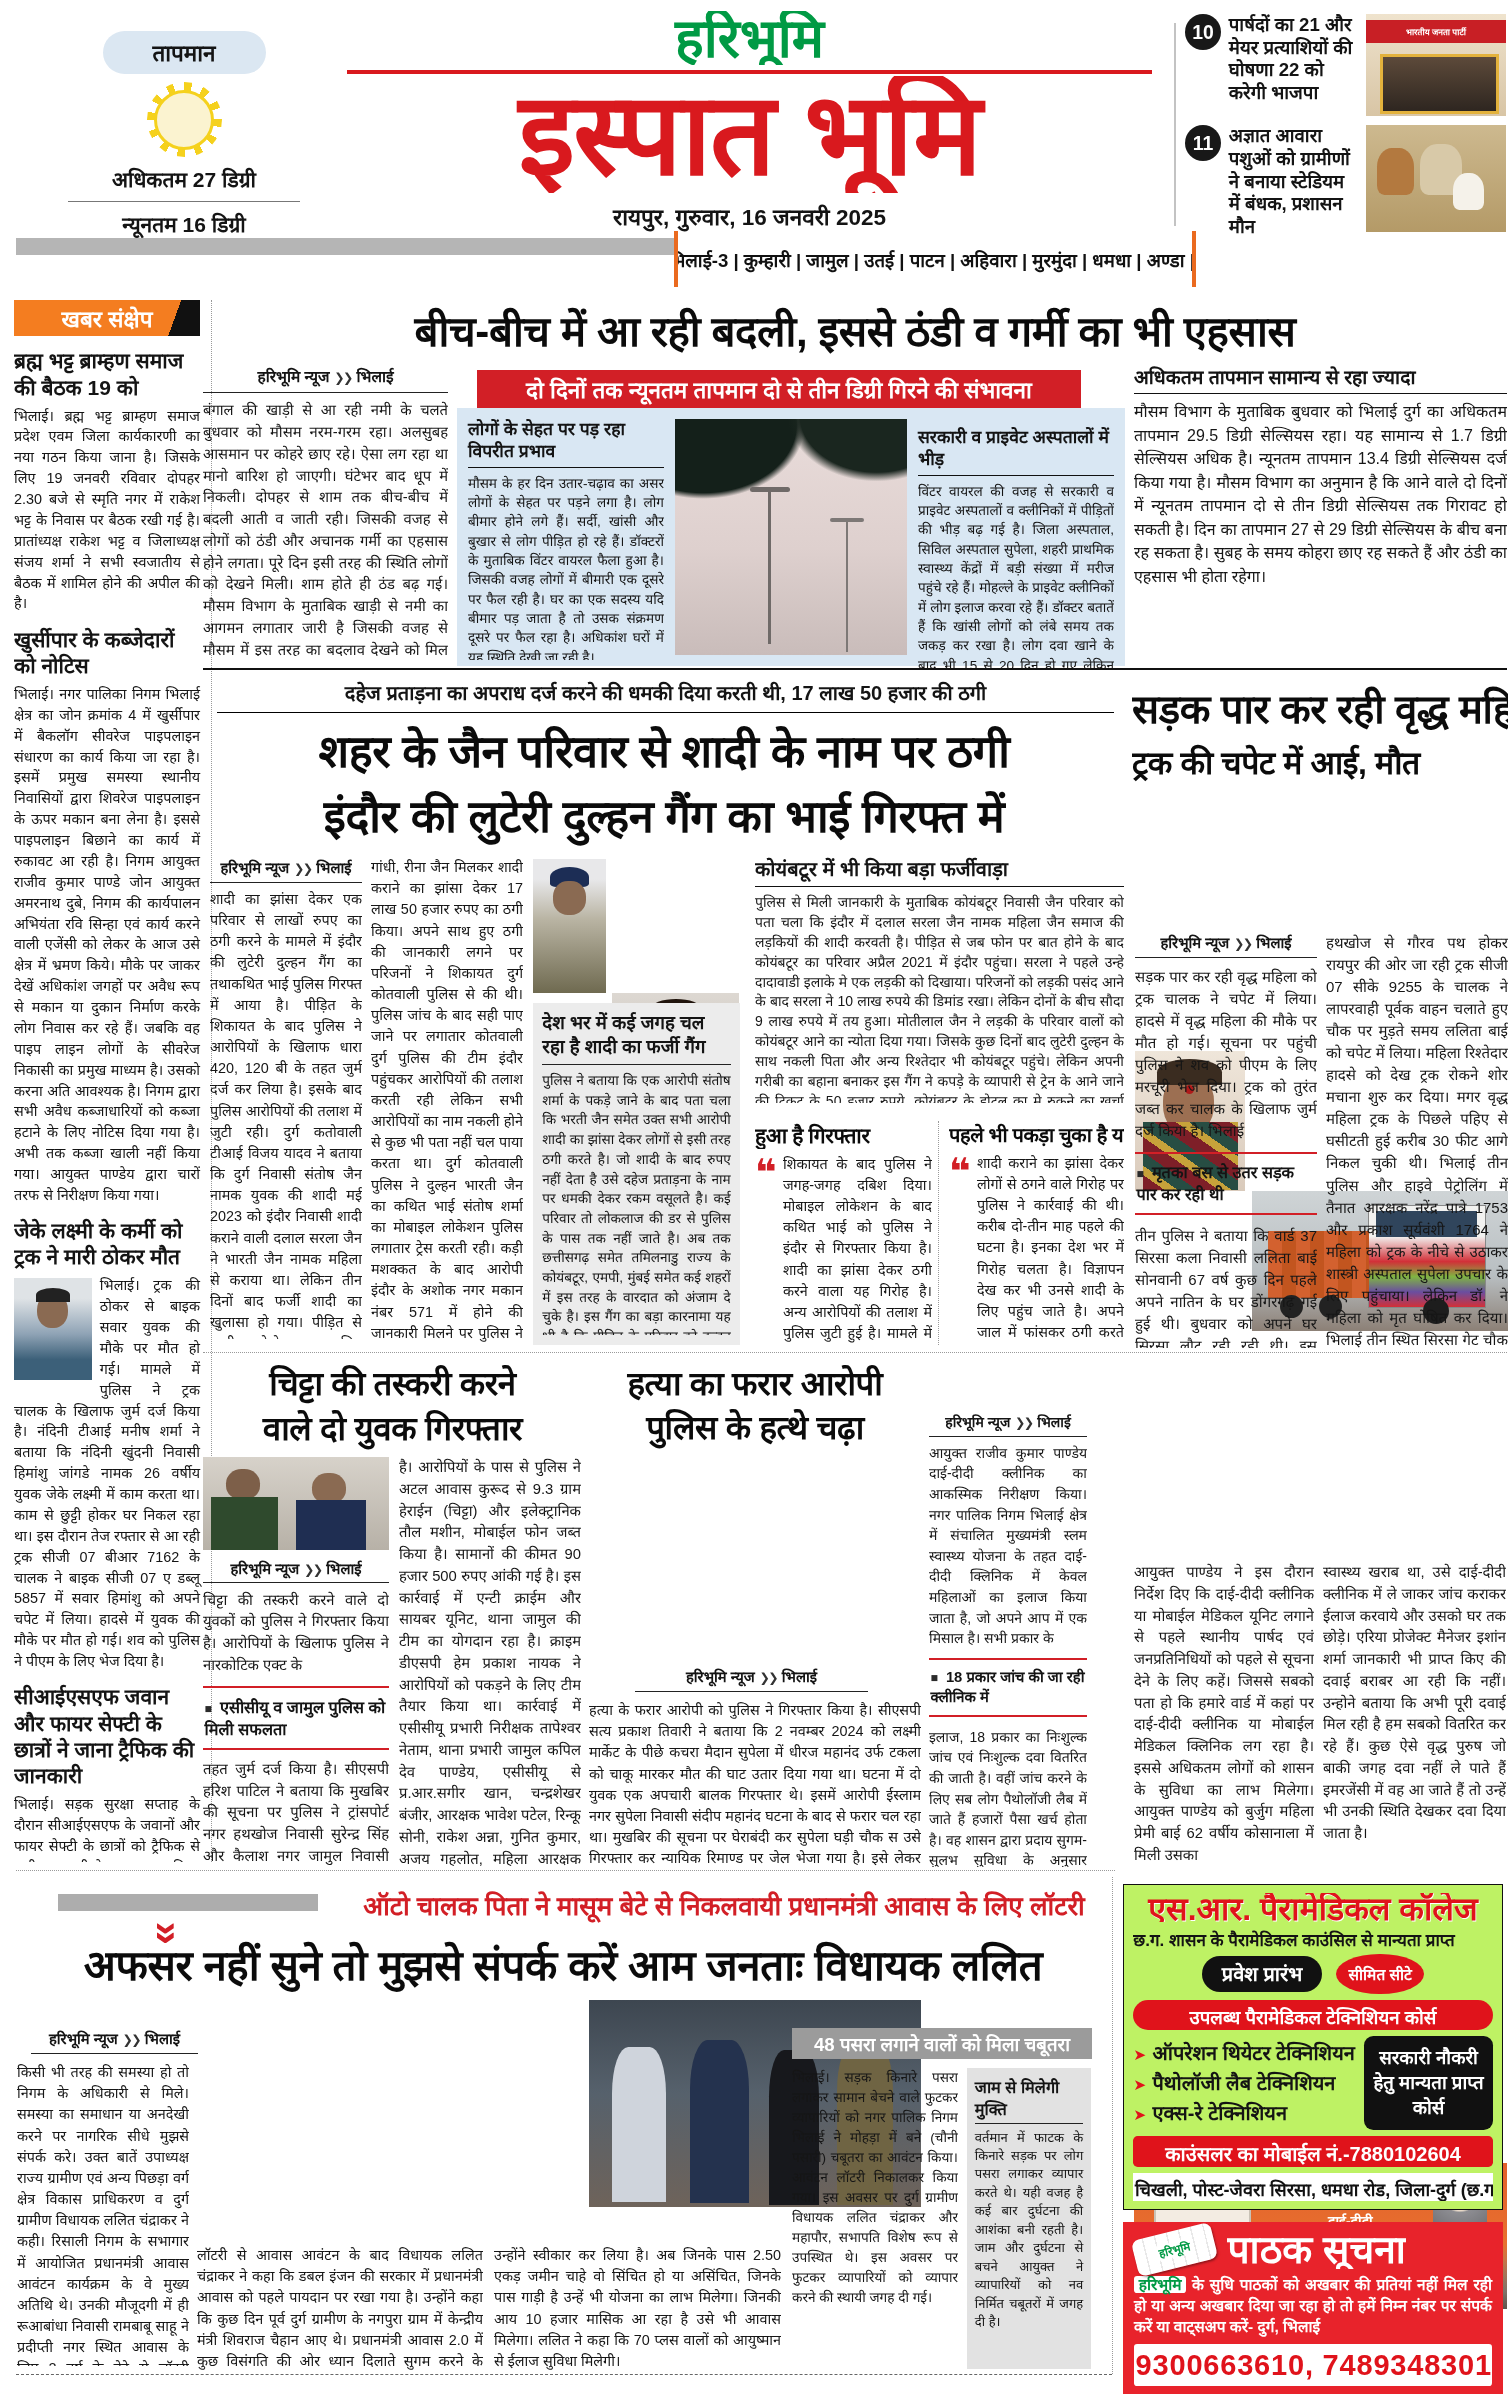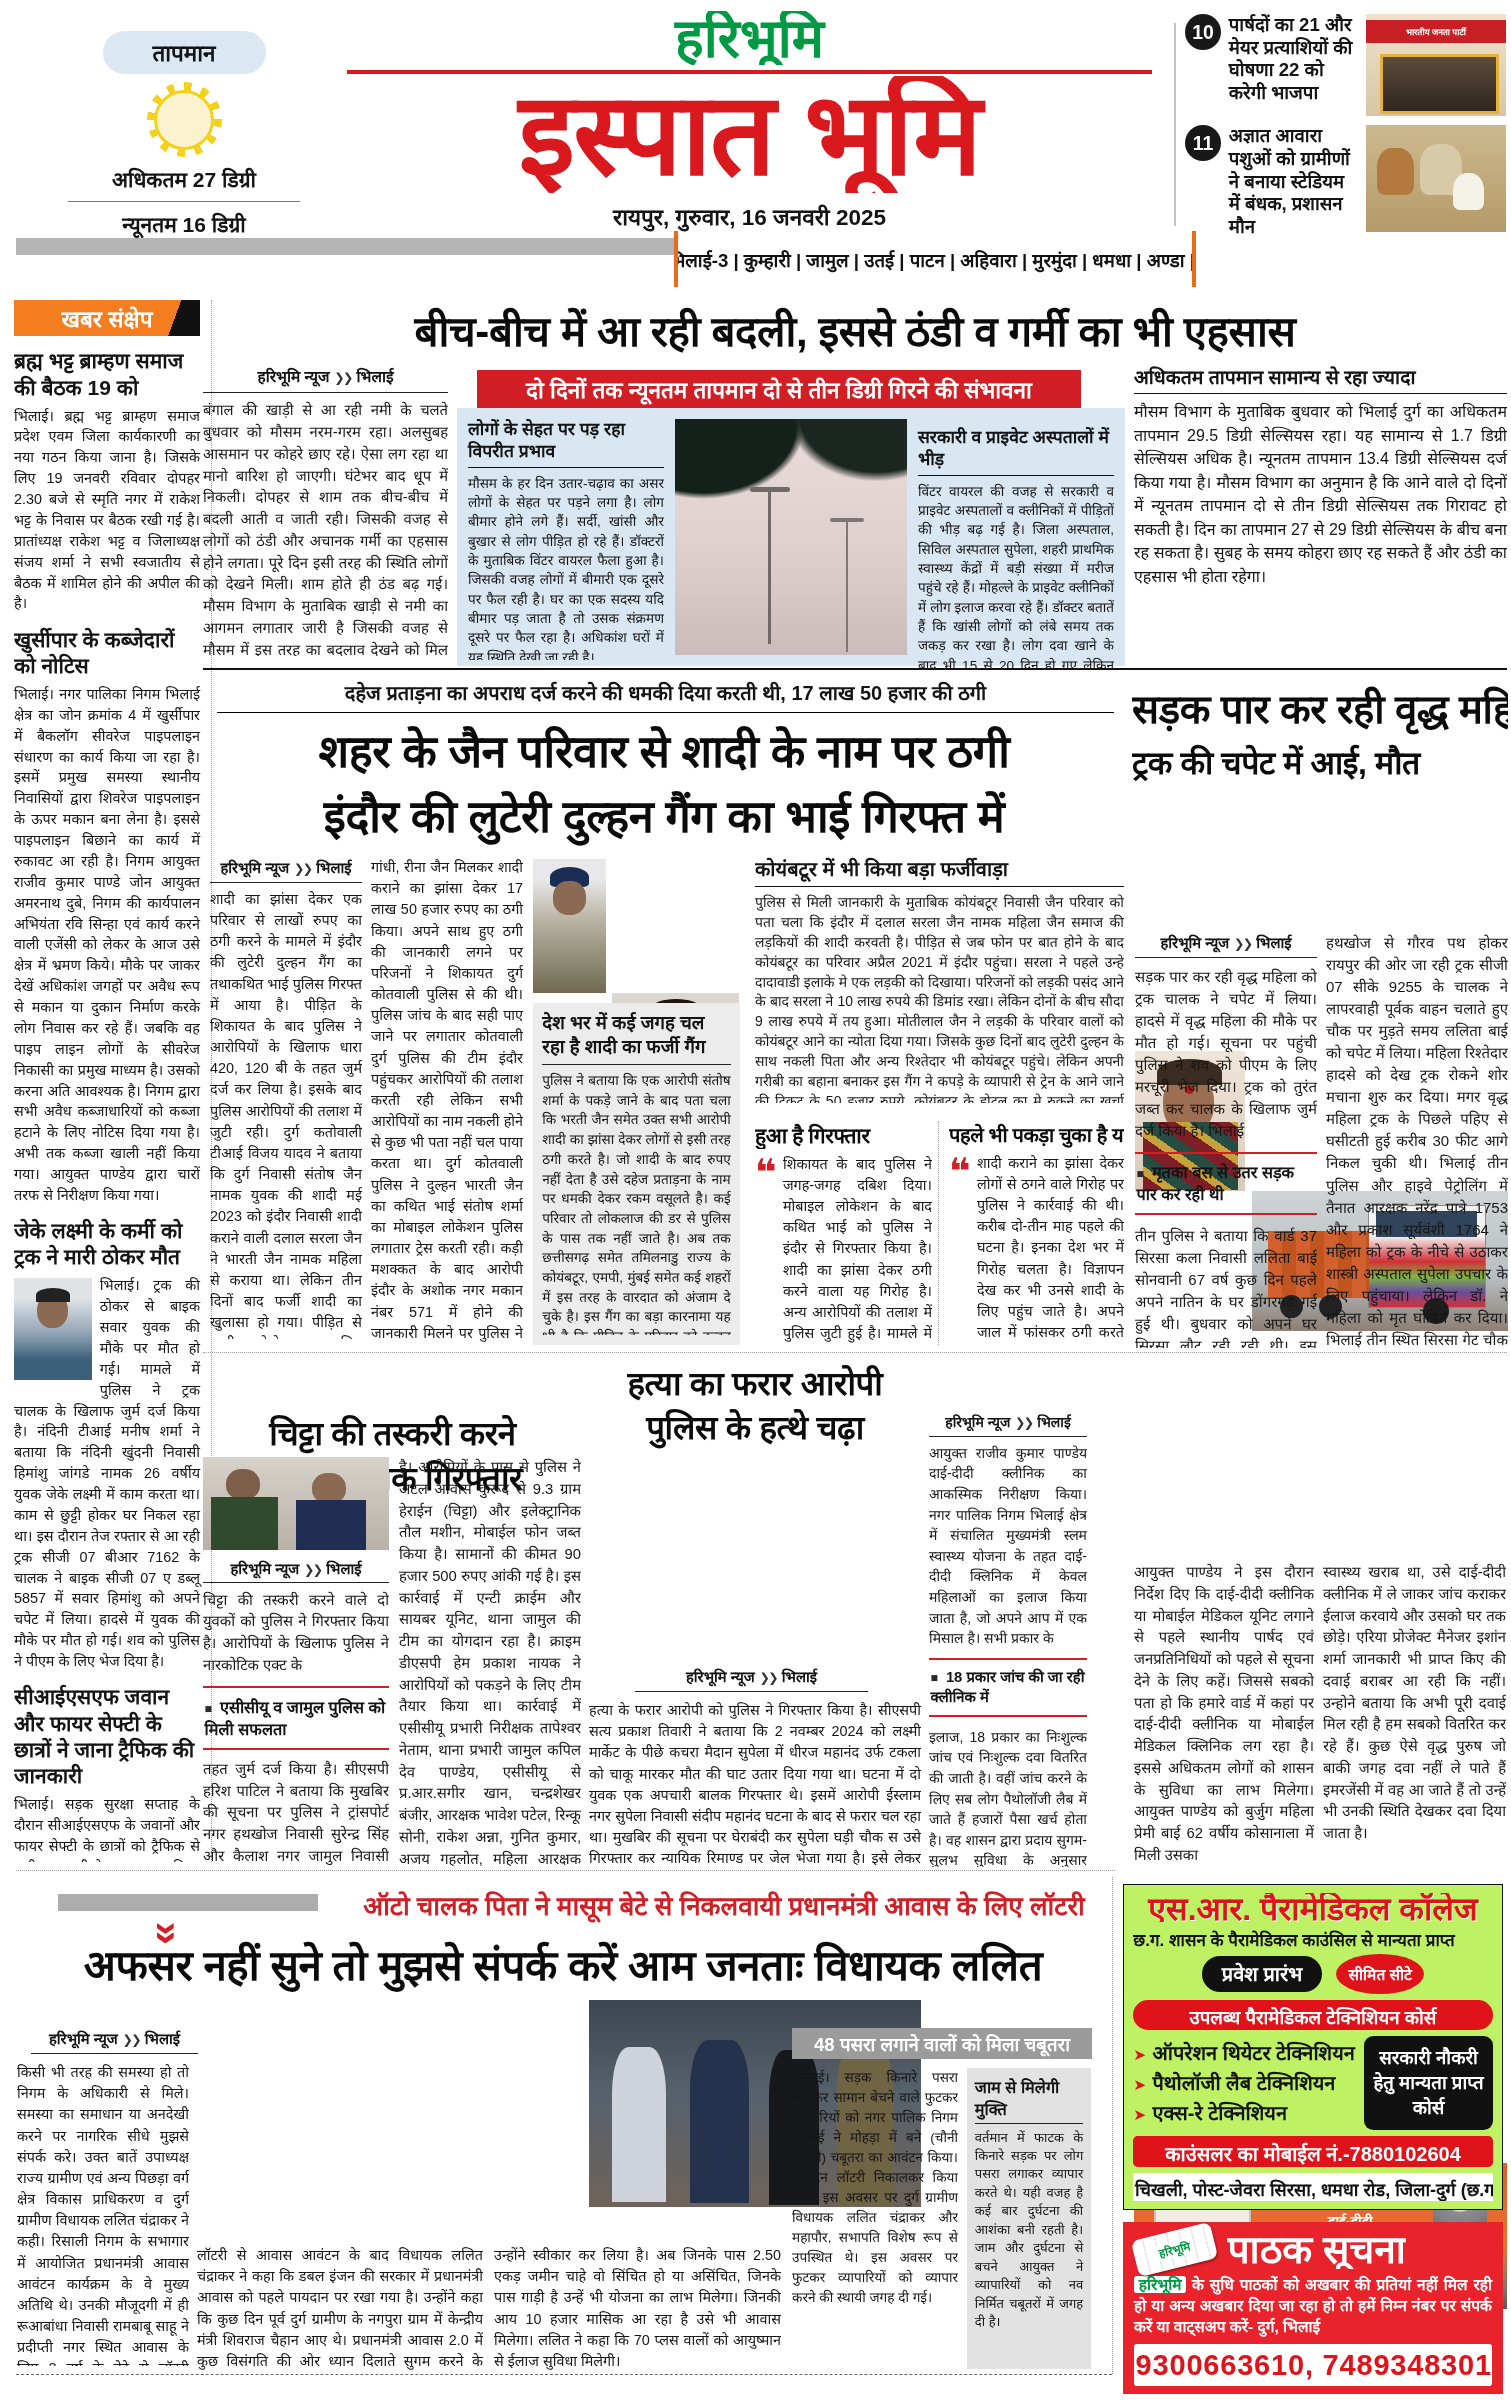--- a/index.html
+++ b/index.html
@@ -264,21 +264,21 @@
       <p class="bt" style="font-size:15px;">तीन पुलिस ने बताया कि वार्ड 37 सिरसा कला निवासी ललिता बाई सोनवानी 67 वर्ष कुछ दिन पहले अपने नातिन के घर डोंगरगढ़ गई हुई थी। बुधवार को अपने घर सिरसा लौट रही रही थी। इस दौरान दोपहर साढ़े 12 बजे के आसपास अपने महिला रिश्तेदार के साथ डोंगरगढ़ से वापस लौटकर सिरसा गेट चौक पर बस से उतर कर गांव जाने सड़क पार कर रही थी। तभी औद्योगिक क्षेत्र</p>
     </div>
     <div class="abs" style="left:1326px;top:932px;width:182px;height:416px;">
       <p class="bt" style="font-size:15px;height:416px;">हथखोज से गौरव पथ होकर रायपुर की ओर जा रही ट्रक सीजी 07 सीके 9255 के चालक ने लापरवाही पूर्वक वाहन चलाते हुए चौक पर मुड़ते समय ललिता बाई को चपेट में लिया। महिला रिश्तेदार हादसे को देख ट्रक रोकने शोर मचाना शुरु कर दिया। मगर वृद्ध महिला ट्रक के पिछले पहिए से घसीटती हुई करीब 30 फीट आगे निकल चुकी थी। भिलाई तीन पुलिस और हाइवे पेट्रोलिंग में तैनात आरक्षक नरेंद्र पात्रे 1753 और प्रकाश सूर्यवंशी 1764 ने महिला को ट्रक के नीचे से उठाकर शास्त्री अस्पताल सुपेला उपचार के लिए पहुंचाया। लेकिन डॉ. ने महिला को मृत घोषित कर दिया। भिलाई तीन स्थित सिरसा गेट चौक लगातार हादसे के चलते डेंजर पाइंट बन गया है। चौक पर पुरैन, रायपुर, हथखोज और भिलाई की ओर से अधिकांश आना जाना करती है। चौक पर ट्रैफिक व्यवस्था बेहतर नहीं होने से लोग हादसों का शिकार हो रहे हैं।</p>
     </div>
   </section>
 
   <div class="abs dotted-h" style="left:203px;top:1352px;width:1304px;height:0.8px;"></div>
 
   <section>
-    <div class="abs c" style="left:203px;top:1412px;width:379px;">
+    <div class="abs c" style="left:203px;top:1362px;width:379px;">
       <div class="hl nw" style="font-size:33px;line-height:1.35;">चिट्टा की तस्करी करने</div>
       <div class="hl nw" style="font-size:33px;line-height:1.35;">वाले दो युवक गिरफ्तार</div>
     </div>
     <div class="abs" style="left:203px;top:1457px;width:186px;height:410px;overflow:hidden;">
       <div class="photo" style="width:186px;height:93px;background:linear-gradient(#d7d2ca,#b7b1a7);position:relative;">
         <div style="position:absolute;left:23px;top:12.4px;width:34px;height:31px;background:#7d5f49;border-radius:46%;"></div>
         <div style="position:absolute;left:7.8px;top:40px;width:67px;height:53px;background:#2f4a2d;"></div>
         <div style="position:absolute;left:109px;top:15.5px;width:34px;height:31px;background:#8a6a52;border-radius:46%;"></div>
         <div style="position:absolute;left:93px;top:43px;width:70px;height:50px;background:#1f2e52;"></div>
       </div>

